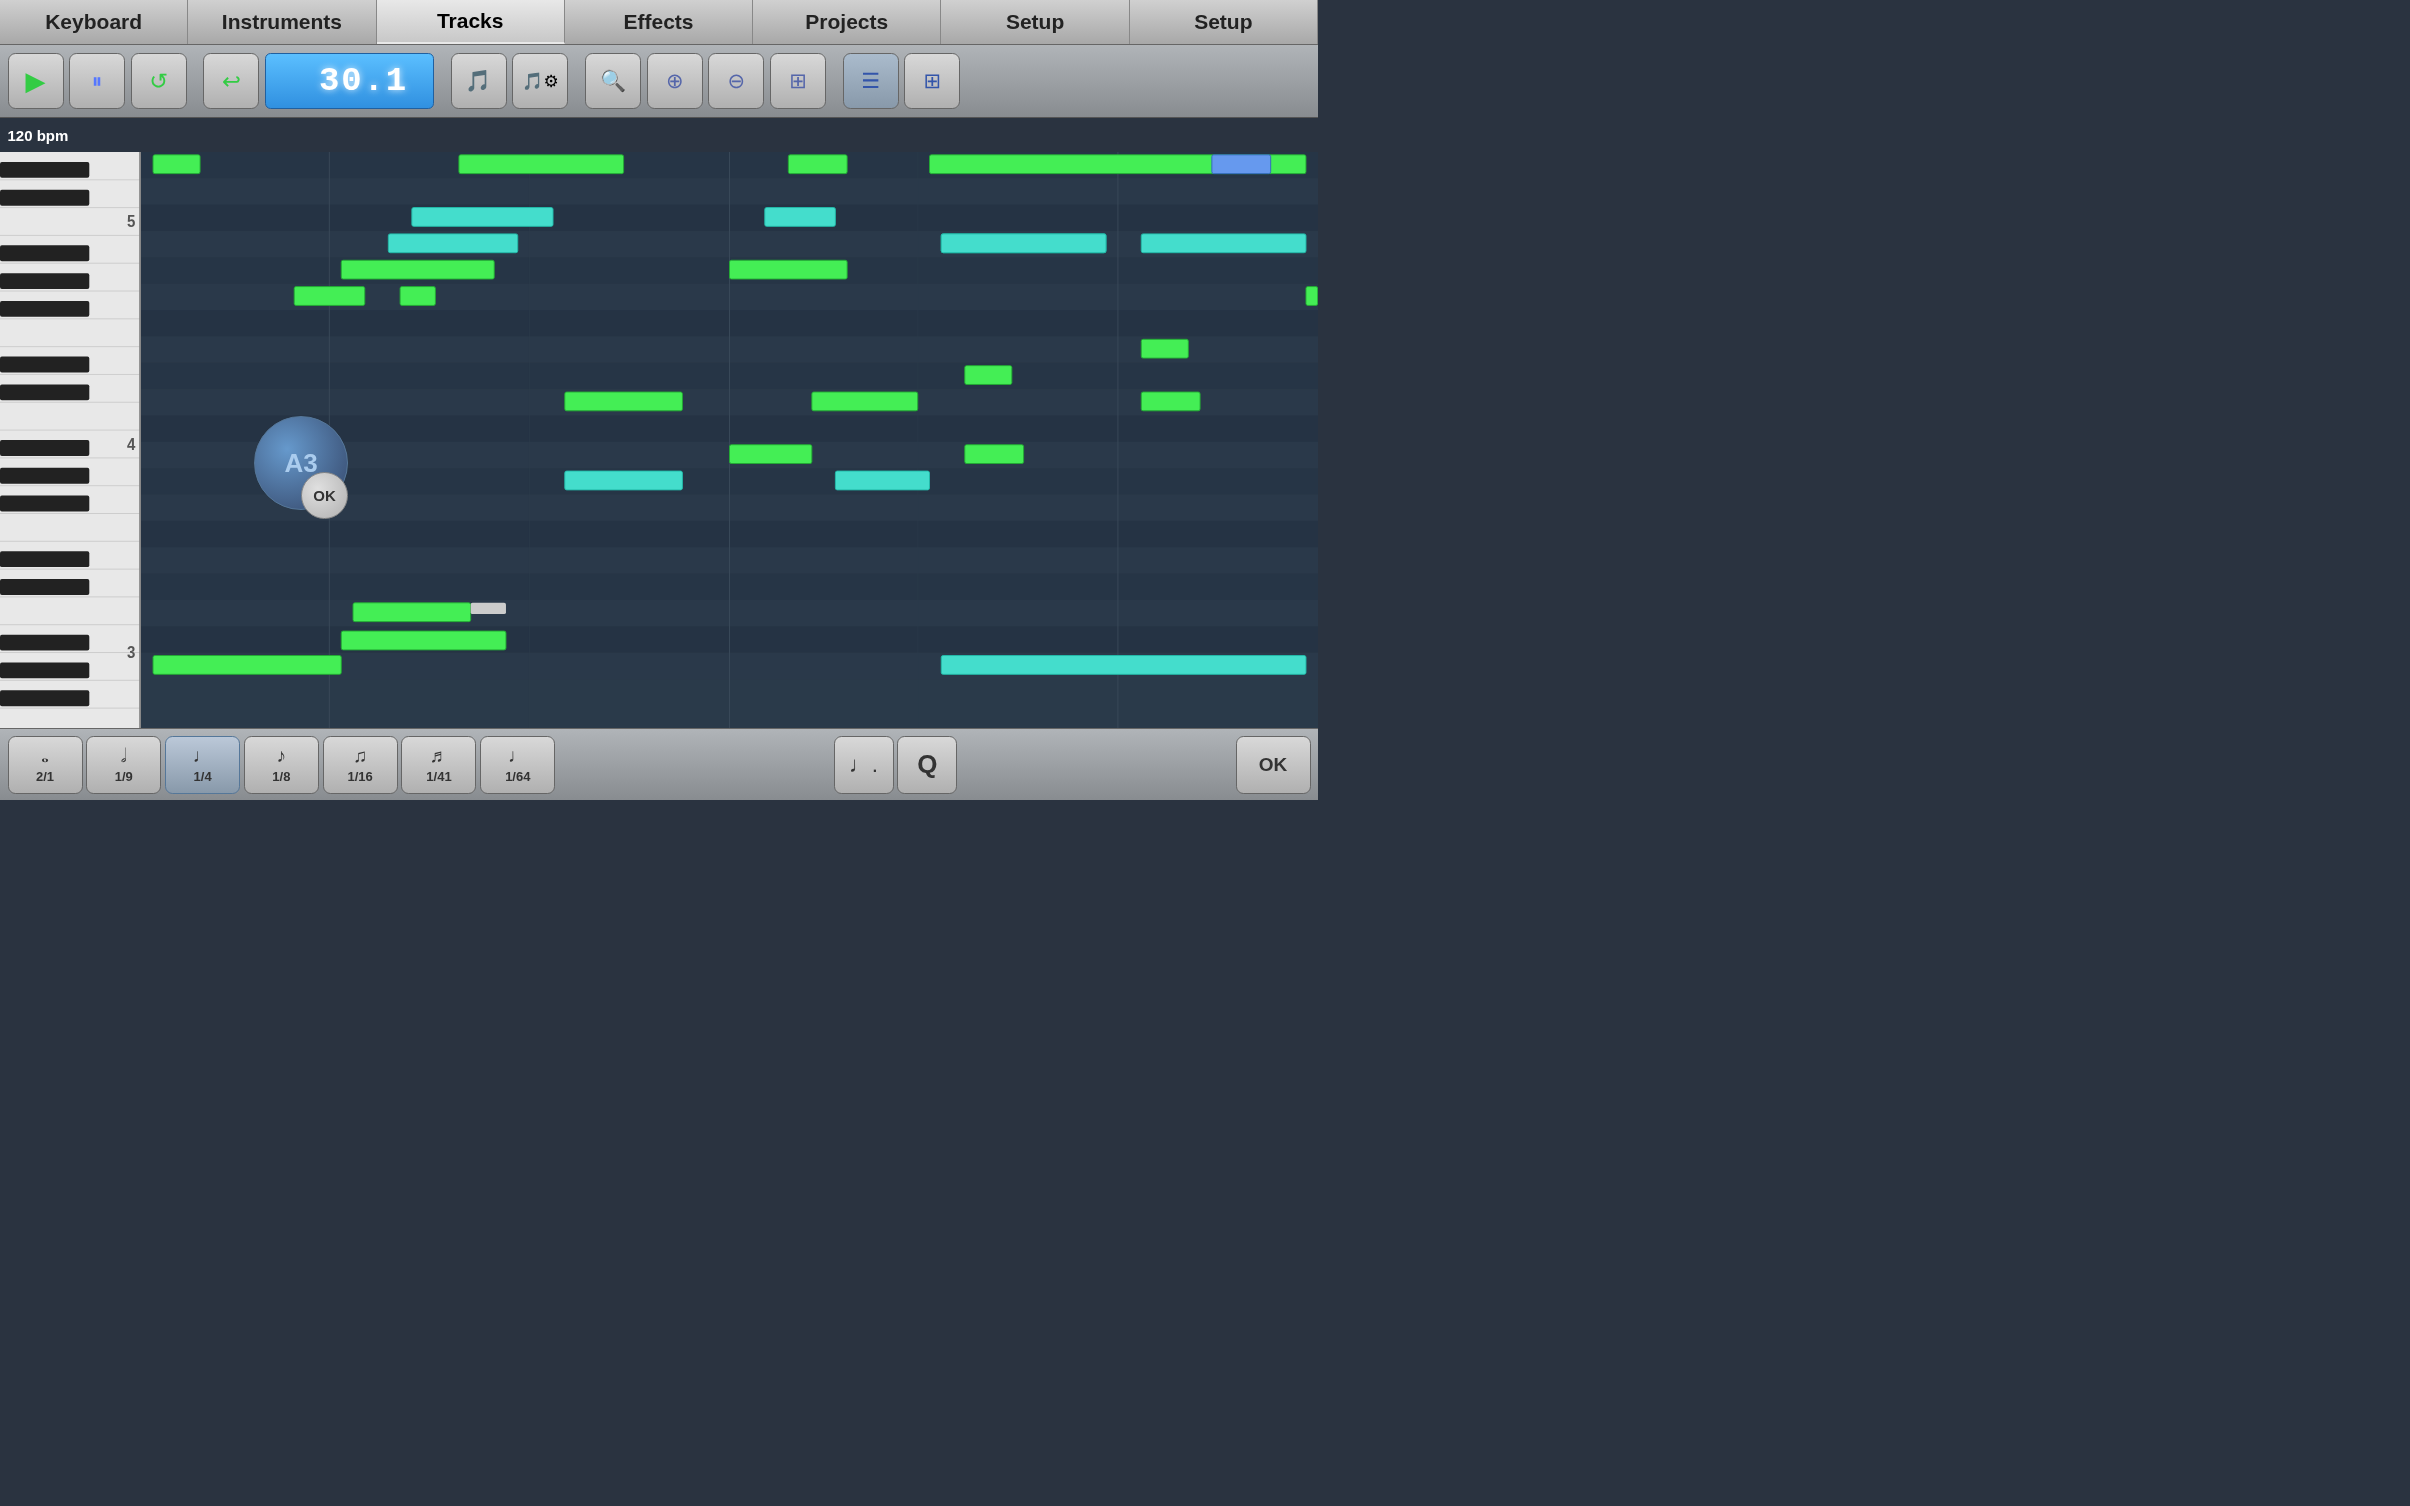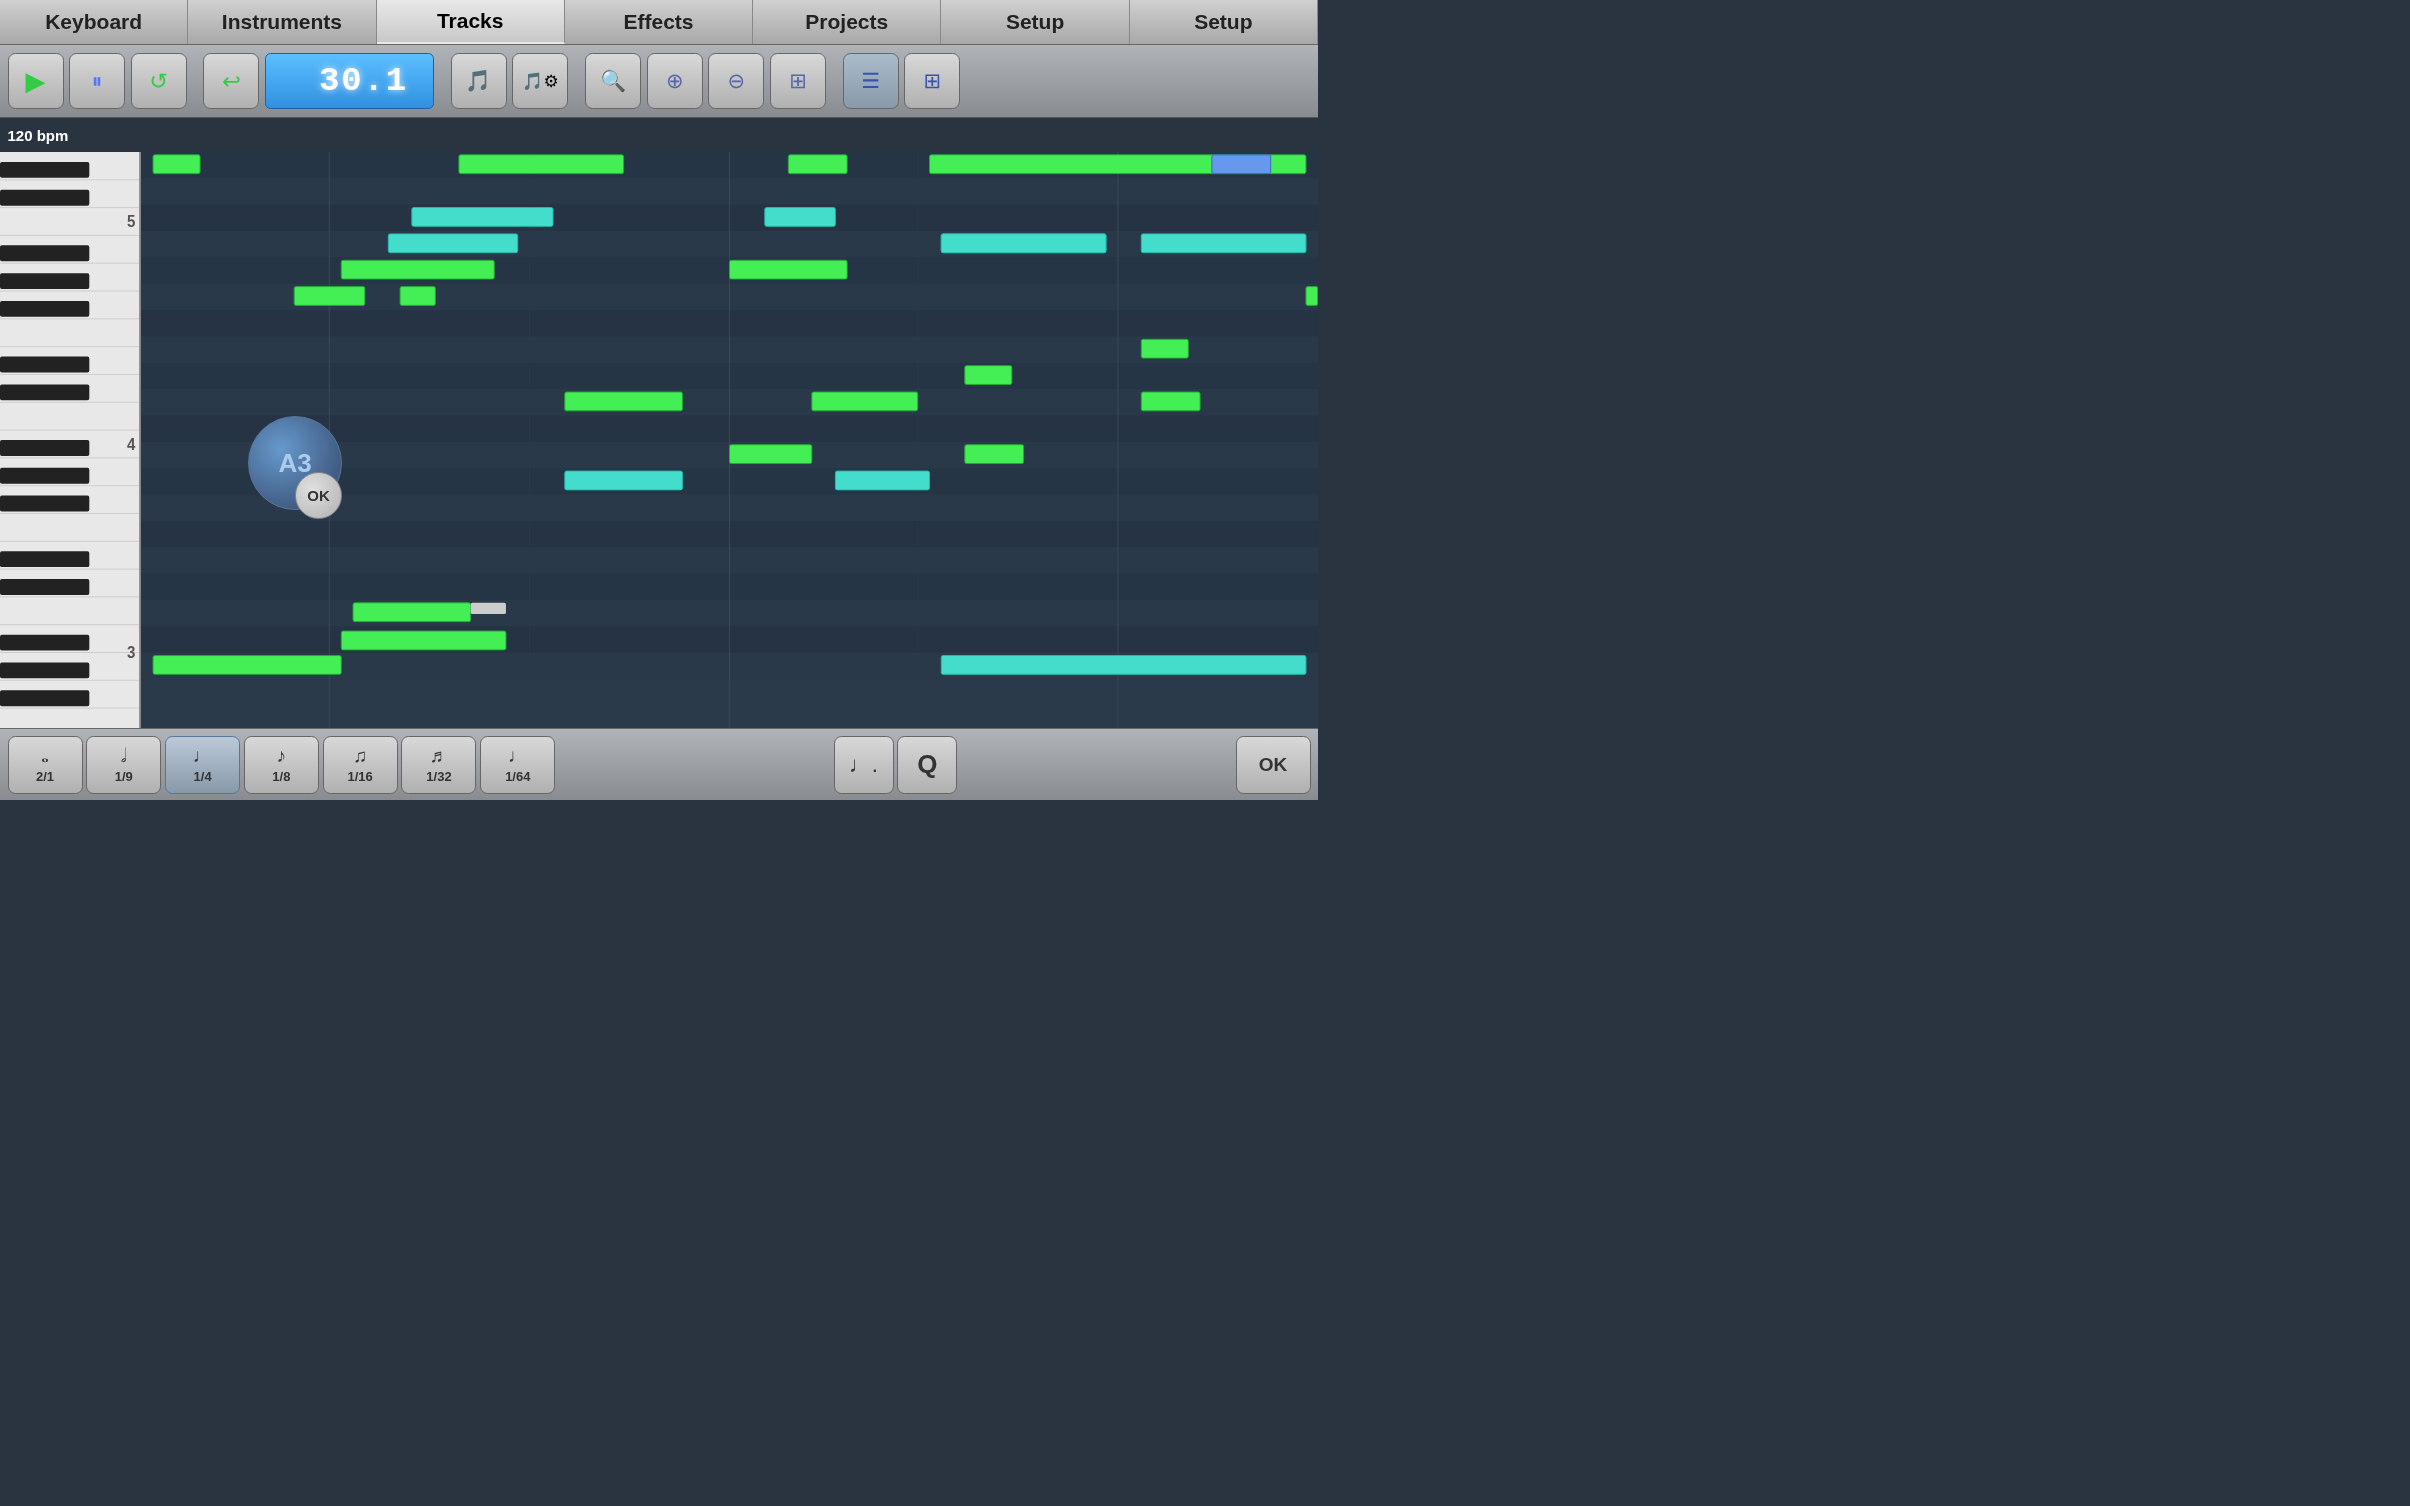--- a/index.html
+++ b/index.html
@@ -450,21 +450,21 @@
         <rect x="91%" y="3" width="5%" height="20" fill="#6699ee" rx="2" stroke="#3366bb" stroke-width="1"></rect>
 
         <rect x="18%" y="479" width="10%" height="20" fill="#44ee55" rx="2" stroke="#22aa33" stroke-width="1"></rect>
 
         <rect x="1%" y="535" width="16%" height="20" fill="#44ee55" rx="2" stroke="#22aa33" stroke-width="1"></rect>
         <rect x="68%" y="535" width="31%" height="20" fill="#44ddcc" rx="2" stroke="#22bbaa" stroke-width="1"></rect>
 
         <rect x="28%" y="479" width="3%" height="12" fill="#cccccc" rx="2"></rect>
       </svg>
 
-      <div class="note-popup" style="left: 107px; top: 264px;">
+      <div class="note-popup" style="left: 113px; top: 264px;">
         <div class="note-popup-bubble">
           <span style="font-size:26px; font-weight:bold; color:#aaccee;">A3</span>
         </div>
         <div class="note-popup-ok">
           <span>OK</span>
         </div>
       </div>
     </div>
   </div>
 </div>
@@ -485,21 +485,21 @@
   <div class="note-duration-btn">
     <span class="note-dur-symbol">♪</span>
     <span class="note-dur-frac">1/8</span>
   </div>
   <div class="note-duration-btn">
     <span class="note-dur-symbol">♫</span>
     <span class="note-dur-frac">1/16</span>
   </div>
   <div class="note-duration-btn">
     <span class="note-dur-symbol">♬</span>
-    <span class="note-dur-frac">1/32</span>
+    <span class="note-dur-frac">1/41</span>
   </div>
   <div class="note-duration-btn">
     <span class="note-dur-symbol">♩</span>
     <span class="note-dur-frac">1/64</span>
   </div>
 
   <div class="bottom-spacer"></div>
 
   <div class="dotted-note-btn">
     <span style="font-size:22.6px;">♩.</span>

